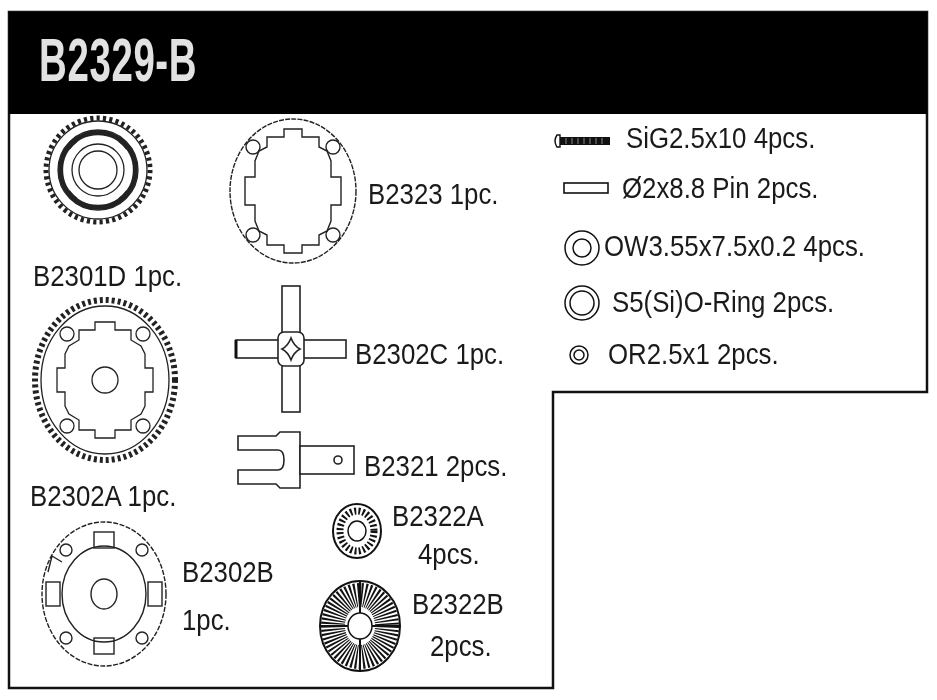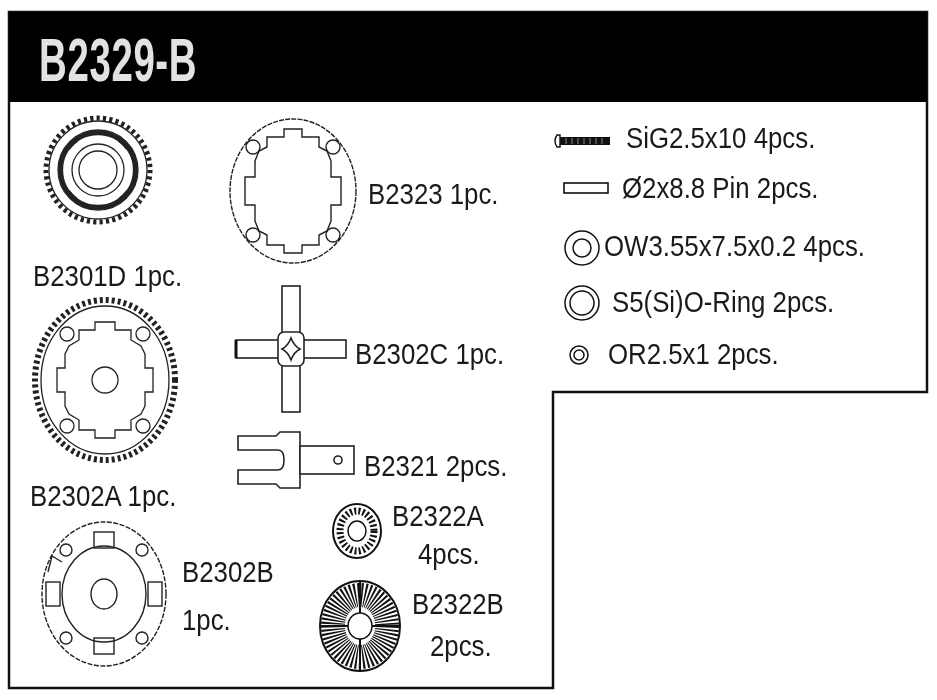--- a/index.html
+++ b/index.html
@@ -1,19 +1,19 @@
 <!DOCTYPE html>
 <html><head>
 <meta charset="utf-8">
 <style>
   html, body { margin: 0; padding: 0; background: #ffffff; }
   body { width: 937px; height: 700px; position: relative; overflow: hidden;
          font-family: "Liberation Sans", "DejaVu Sans", sans-serif; color: #1a1a1a; }
   .frame-outline { position: absolute; left: 0; top: 0; width: 937px; height: 700px; pointer-events: none; }
-  .header { position: absolute; left: 9px; top: 12px; width: 918px; height: 90px; background: #000; }
+  .header { position: absolute; left: 9px; top: 12px; width: 918px; height: 102px; background: #000; }
   .title { position: absolute; left: 30px; top: 17px; font-family: "Liberation Sans", sans-serif;
            font-weight: bold; font-size: 62px; line-height: 62px; color: #e2e2e2;
            transform: scaleX(0.62); transform-origin: left top; letter-spacing: 1px; }
   .lbl { position: absolute; font-size: 30px; line-height: 32px; color: #1a1a1a; white-space: nowrap;
          transform: scaleX(0.86); transform-origin: left top; }
   .part-icon { position: absolute; }
   svg { display: block; }
 </style>
 </head>
 <body>

